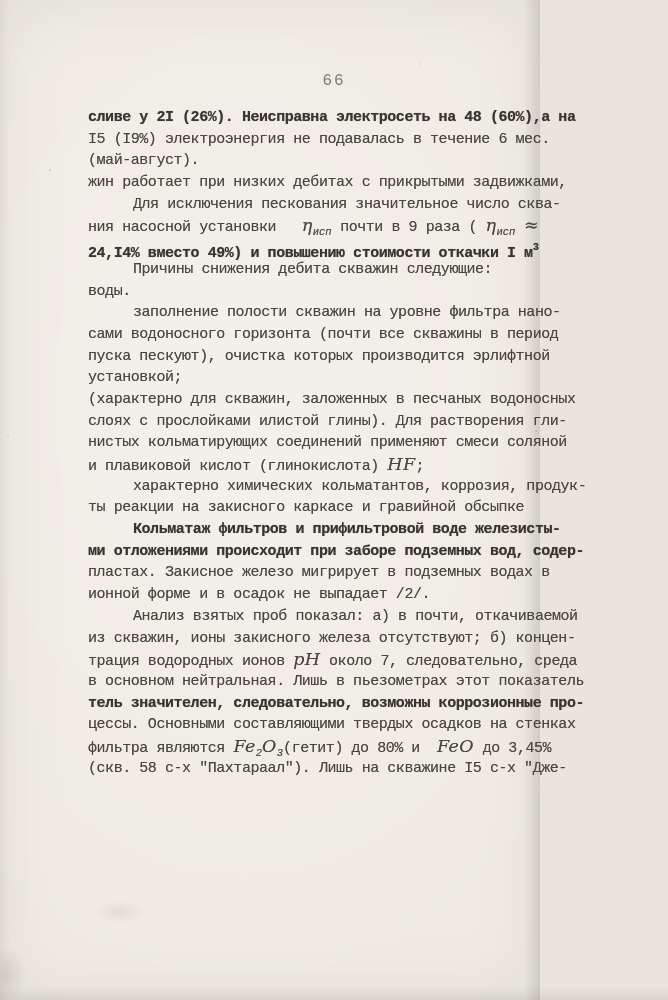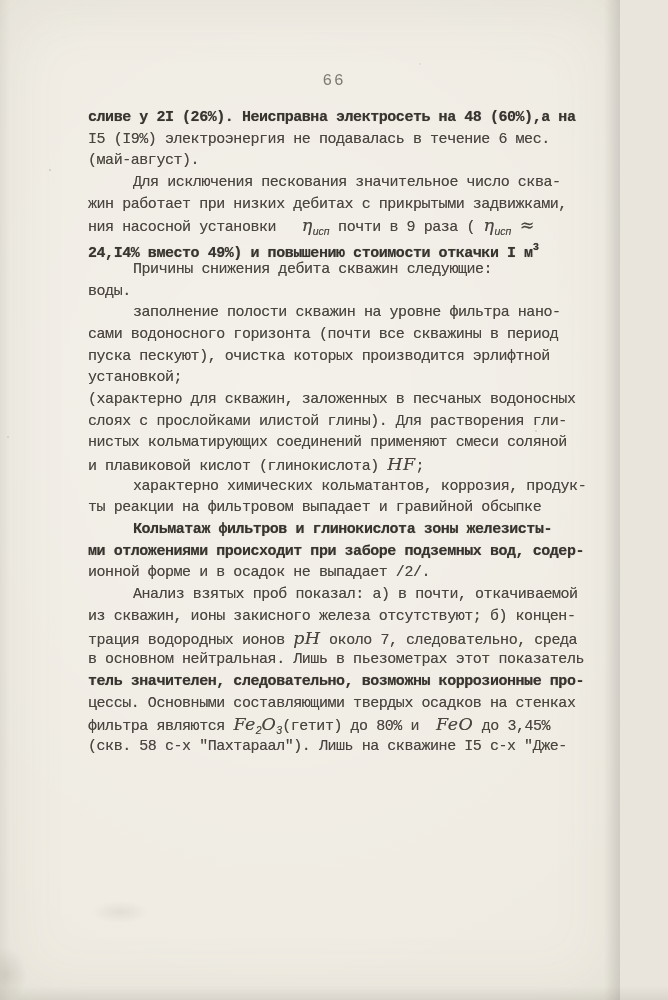--- a/index.html
+++ b/index.html
@@ -5,21 +5,21 @@
   :root{
     --paper:#efebe2; --ink:#4a463f; --ink_bold:#38342f; --page_number:#7e7a72;
   }
   html,body{margin:0;padding:0;}
   body{
     width:668px;height:1000px;overflow:hidden;
     background:#e9e5dc;
     font-family:"Liberation Mono", monospace;
   }
   .page{
-    position:absolute;left:0;top:0;width:620px;height:1000px;
+    position:absolute;left:0;top:0;width:540px;height:1000px;
     background:
       radial-gradient(ellipse 120% 90% at 45% 40%, rgba(255,255,255,0.30), rgba(255,255,255,0) 70%),
       var(--paper);
     box-shadow:inset 0 0 70px rgba(112,104,88,0.10);
   }
   
   .edge-right{
     position:absolute;top:0;right:0;width:16px;height:1000px;
     background:linear-gradient(to right, rgba(100,95,85,0), rgba(100,95,85,0.10) 55%, rgba(95,92,95,0.18));
   }
@@ -56,58 +56,59 @@
   }
   .line{white-space:pre;height:21.7px;}
   .line.ind{padding-left:45px;}
   .line.em{font-weight:bold;color:var(--ink_bold);text-shadow:0 0 0.7px rgba(56,52,47,0.6);}
   
   .h{
     font-family:"DejaVu Serif", serif;font-style:italic;
     font-size:17.5px;letter-spacing:0.4px;font-weight:normal;
   }
   .hs{
-    font-family:Liberation Sans, sans-serif;font-style:italic;
+    font-family:Liberation Mono, monospace;font-style:italic;
     font-size:10.5px;letter-spacing:0;vertical-align:-4px;
   }
   .sup{
     font-size:10.5px;font-weight:bold;vertical-align:7px;letter-spacing:0;
   }
 </style>
 </head>
 <body>
 
 <div class="page">
   <div class="texture"></div>
   <div class="edge-left"></div>
   <div class="edge-right"></div>
   <div class="edge-bottom"></div>
   <div class="page-number">66</div>
   <div class="text-block">
       <div class="line em"><span>сливе у 2I (26%). Неисправна электросеть на 48 (60%),а на</span></div>
       <div class="line"><span>I5 (I9%) электроэнергия не подавалась в течение 6 мес.</span></div>
       <div class="line"><span>(май-август).</span></div>
+      <div class="line"><span>жин работает при низких дебитах с прикрытыми задвижками,</span></div>
       <div class="line ind"><span>Для исключения пескования значительное число сква-</span></div>
-      <div class="line"><span>жин работает при низких дебитах с прикрытыми задвижками,</span></div>
       <div class="line"><span>ния насосной установки   </span><span class="h">η</span><span class="hs">исп</span><span> почти в 9 раза ( </span><span class="h">η</span><span class="hs">исп</span><span> </span><span class="h">≈</span></div>
       <div class="line em"><span>24,I4% вместо 49%) и повышению стоимости откачки I м</span><span class="sup">3</span></div>
       <div class="line ind"><span>Причины снижения дебита скважин следующие:</span></div>
       <div class="line"><span>воды.</span></div>
       <div class="line ind"><span>заполнение полости скважин на уровне фильтра нано-</span></div>
       <div class="line"><span>сами водоносного горизонта (почти все скважины в период</span></div>
       <div class="line"><span>пуска пескуют), очистка которых производится эрлифтной</span></div>
       <div class="line"><span>установкой;</span></div>
       <div class="line"><span>(характерно для скважин, заложенных в песчаных водоносных</span></div>
       <div class="line"><span>слоях с прослойками илистой глины). Для растворения гли-</span></div>
       <div class="line"><span>нистых кольматирующих соединений применяют смеси соляной</span></div>
       <div class="line"><span>и плавиковой кислот (глинокислота) </span><span class="h">HF</span><span>;</span></div>
       <div class="line ind"><span>характерно химических кольматантов, коррозия, продук-</span></div>
-      <div class="line"><span>ты реакции на фильтровом выпадает и гравийной обсыпке</span></div>
-      <div class="line ind em"><span>Кольматаж фильтров и глинокислота зоны железисты-</span></div>
+      <div class="line"><span>ты реакции на закисного каркасе и гравийной обсыпке</span></div>
+      <div class="line ind em"><span>Кольматаж фильтров и прифильтровой воде железисты-</span></div>
       <div class="line em"><span>ми отложениями происходит при заборе подземных вод, содер-</span></div>
+      <div class="line"><span>пластах. Закисное железо мигрирует в подземных водах в</span></div>
       <div class="line"><span>ионной форме и в осадок не выпадает /2/.</span></div>
       <div class="line ind"><span>Анализ взятых проб показал: а) в почти, откачиваемой</span></div>
       <div class="line"><span>из скважин, ионы закисного железа отсутствуют; б) концен-</span></div>
       <div class="line"><span>трация водородных ионов </span><span class="h">pH</span><span> около 7, следовательно, среда</span></div>
       <div class="line"><span>в основном нейтральная. Лишь в пьезометрах этот показатель</span></div>
       <div class="line em"><span>тель значителен, следовательно, возможны коррозионные про-</span></div>
       <div class="line"><span>цессы. Основными составляющими твердых осадков на стенках</span></div>
       <div class="line"><span>фильтра являются </span><span class="h">Fe</span><span class="hs">2</span><span class="h">O</span><span class="hs">3</span><span>(гетит) до 80% и  </span><span class="h">FeO</span><span> до 3,45%</span></div>
       <div class="line"><span>(скв. 58 с-х "Пахтараал"). Лишь на скважине I5 с-х "Дже-</span></div>
     </div>

